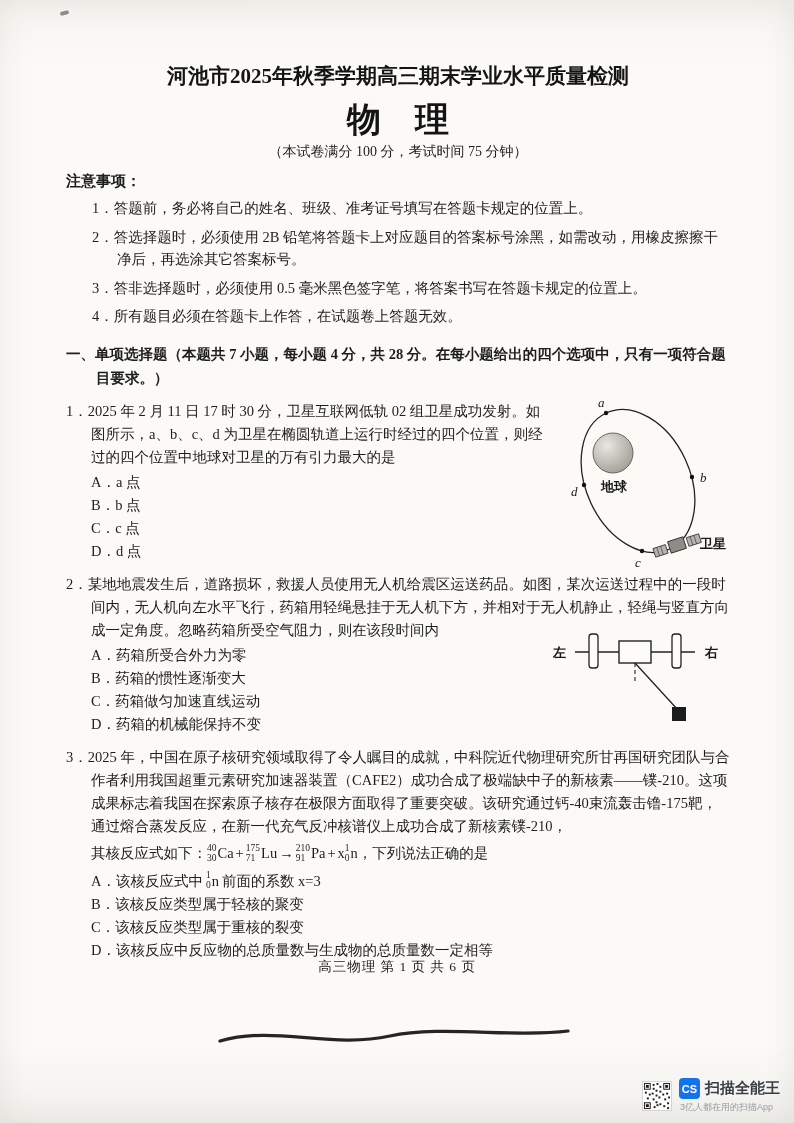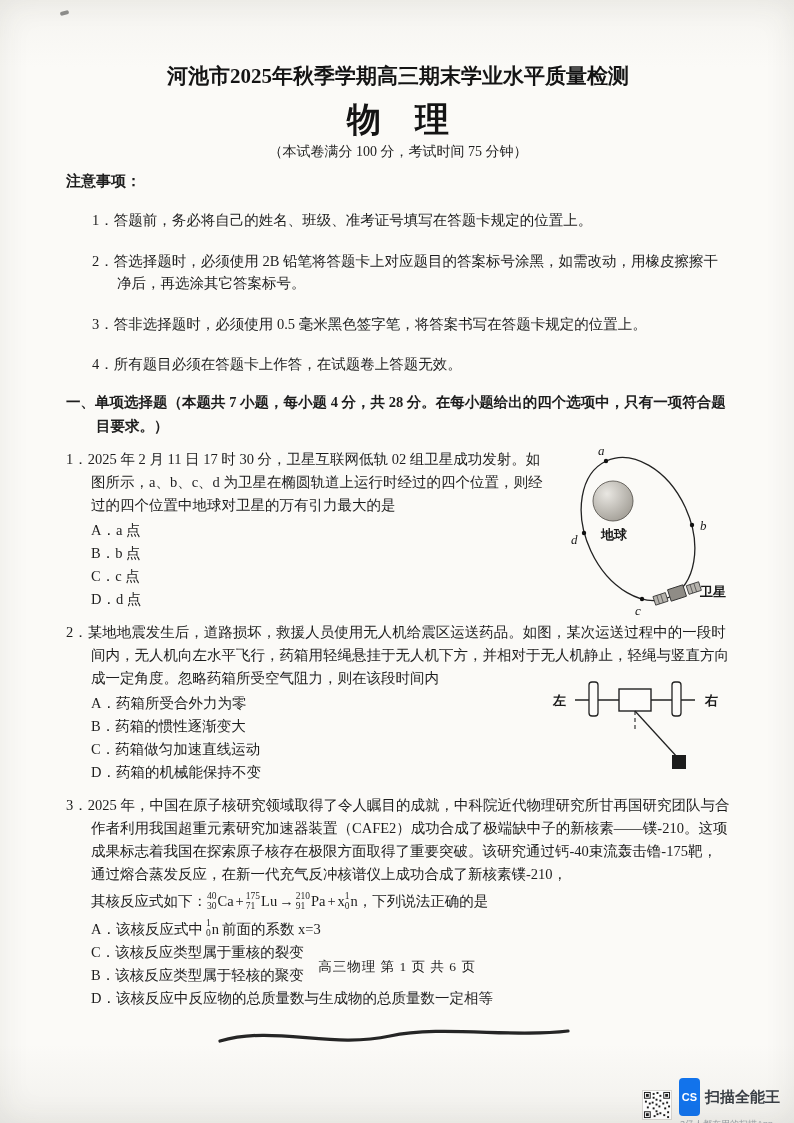--- a/index.html
+++ b/index.html
@@ -23,21 +23,21 @@
   }
   .content { position:absolute; left:66px; top:54px; width:664px; }
 
   .title   { margin-top:8px; text-align:center; font-size:21px; font-weight:bold; color:#141414; }
   .subject { margin-top:7px; text-align:center; font-size:34px; font-weight:bold; color:#141414; }
   .exam-info { margin-top:0; text-align:center; font-size:14px; }
 
   .notice { margin-top:11px; }
   .notice-header { font-size:15px; font-weight:bold; }
   .notice-items { margin-top:3px; padding-left:26px; }
-  .notice-item { font-size:14.5px; line-height:22.5px; padding-left:25px; text-indent:-25px; margin-top:18px; }
+  .notice-item { font-size:14.5px; line-height:22.5px; padding-left:25px; text-indent:-25px; margin-top:6px; }
 
   .sec-header { margin-top:14px; font-size:14.5px; font-weight:bold; line-height:24px; padding-left:30px; text-indent:-30px; }
 
   .question { position:relative; margin-top:10px; font-size:14.5px; }
   .stem { padding-left:25px; text-indent:-25px; line-height:23px; }
   .q1 .stem { width:478px; }
   .opts { margin-top:2px; padding-left:25px; }
   .q2 .opts { width:440px; }
   .opt { line-height:23px; }
   .opt-a { display:flex; align-items:center; line-height:23px; }
@@ -57,21 +57,21 @@
   .footer { position:absolute; left:0; top:958px; width:100%; text-align:center; font-size:13.5px; letter-spacing:1px; }
 
   .artifact { position:absolute; left:215px; top:1020px; }
 
   .watermark { position:absolute; right:14px; top:1078px; display:flex; align-items:center; gap:7px; }
   .qr { background:#ffffff; border:1px solid #d8d6d2; }
   .wm-right { display:flex; flex-direction:column; gap:2px; }
   .wm-top { display:flex; align-items:center; gap:5px; }
   .cs-logo {
     display:inline-flex; align-items:center; justify-content:center;
-    width:21px; height:38px; border-radius:4px; background:#1273eb;
+    width:21px; height:21px; border-radius:4px; background:#1273eb;
     color:#ffffff; font-size:11px; font-weight:bold;
     font-family:"Liberation Sans","DejaVu Sans",sans-serif;
   }
   .wm-name { font-size:15px; font-weight:bold; color:#3a3f45; font-family:"Liberation Sans","DejaVu Sans",sans-serif; }
   .wm-tag { font-size:9px; color:#9aa0a6; font-family:"Liberation Sans","DejaVu Sans",sans-serif; padding-left:1px; }
 </style>
 </head>
 <body>
 
 <div class="page">
@@ -197,22 +197,22 @@
           <span>A．该核反应式中</span>
           <span class="nuclide">
               <span class="pre">
                 <span>1</span>
                 <span>0</span>
               </span>
               <span>n</span>
             </span>
           <span>前面的系数 x=3</span>
         </div>
+        <div class="opt">B．该核反应类型属于轻核的聚变</div>
         <div class="opt">C．该核反应类型属于重核的裂变</div>
-        <div class="opt">B．该核反应类型属于轻核的聚变</div>
         <div class="opt">D．该核反应中反应物的总质量数与生成物的总质量数一定相等</div>
       </div>
     </div>
   </div>
 
   <div class="footer">高三物理 第 1 页 共 6 页</div>
 
   <svg class="artifact" viewBox="0 0 360 34" width="360" height="34">
     <path d="M5 21 C 60 5, 115 29, 175 16 C 225 5, 300 18, 353 11" stroke="#0d0d0d" stroke-width="3.2" fill="none" stroke-linecap="round" opacity="0.9"></path>
   </svg>

